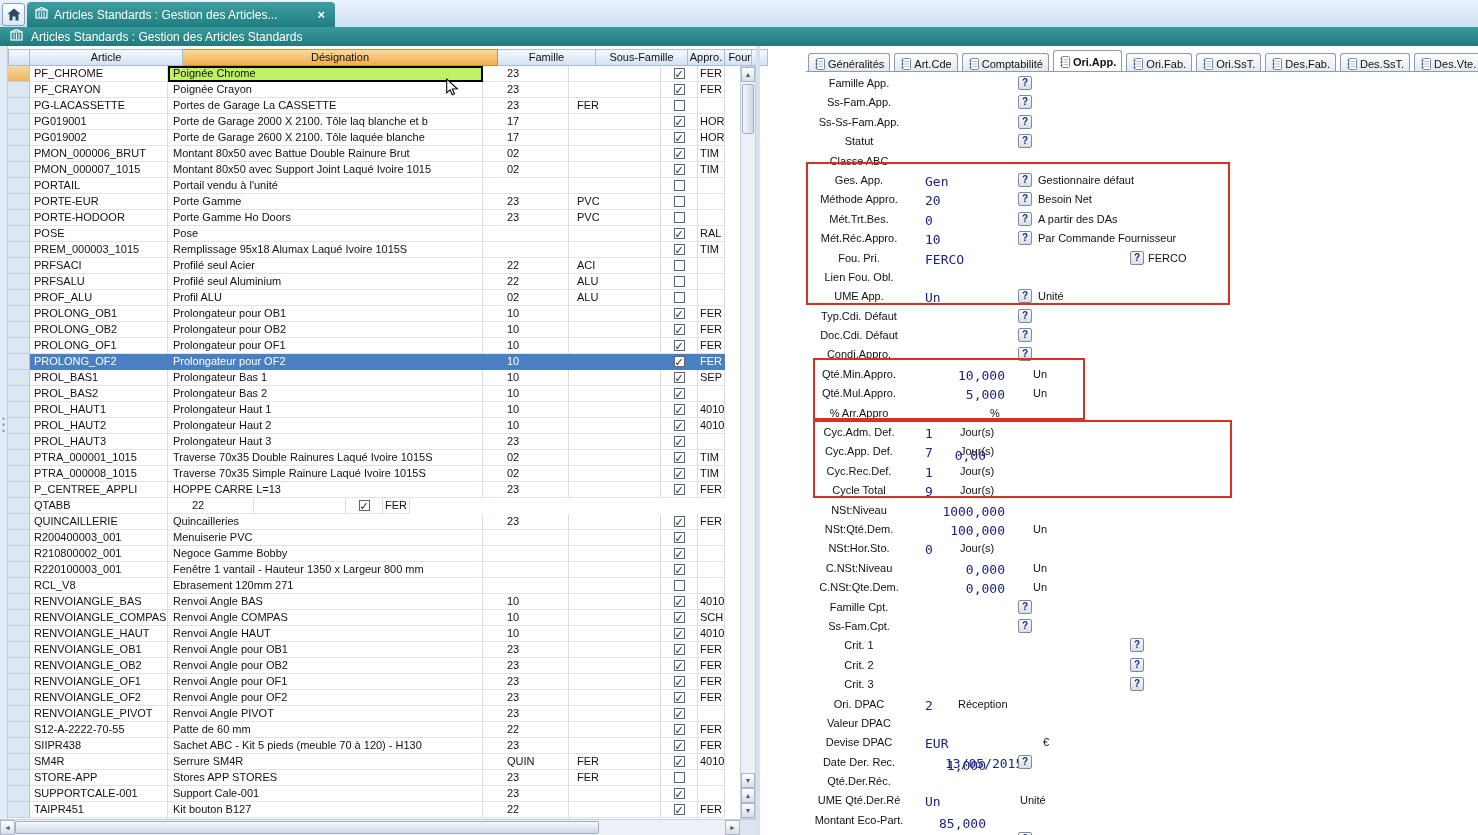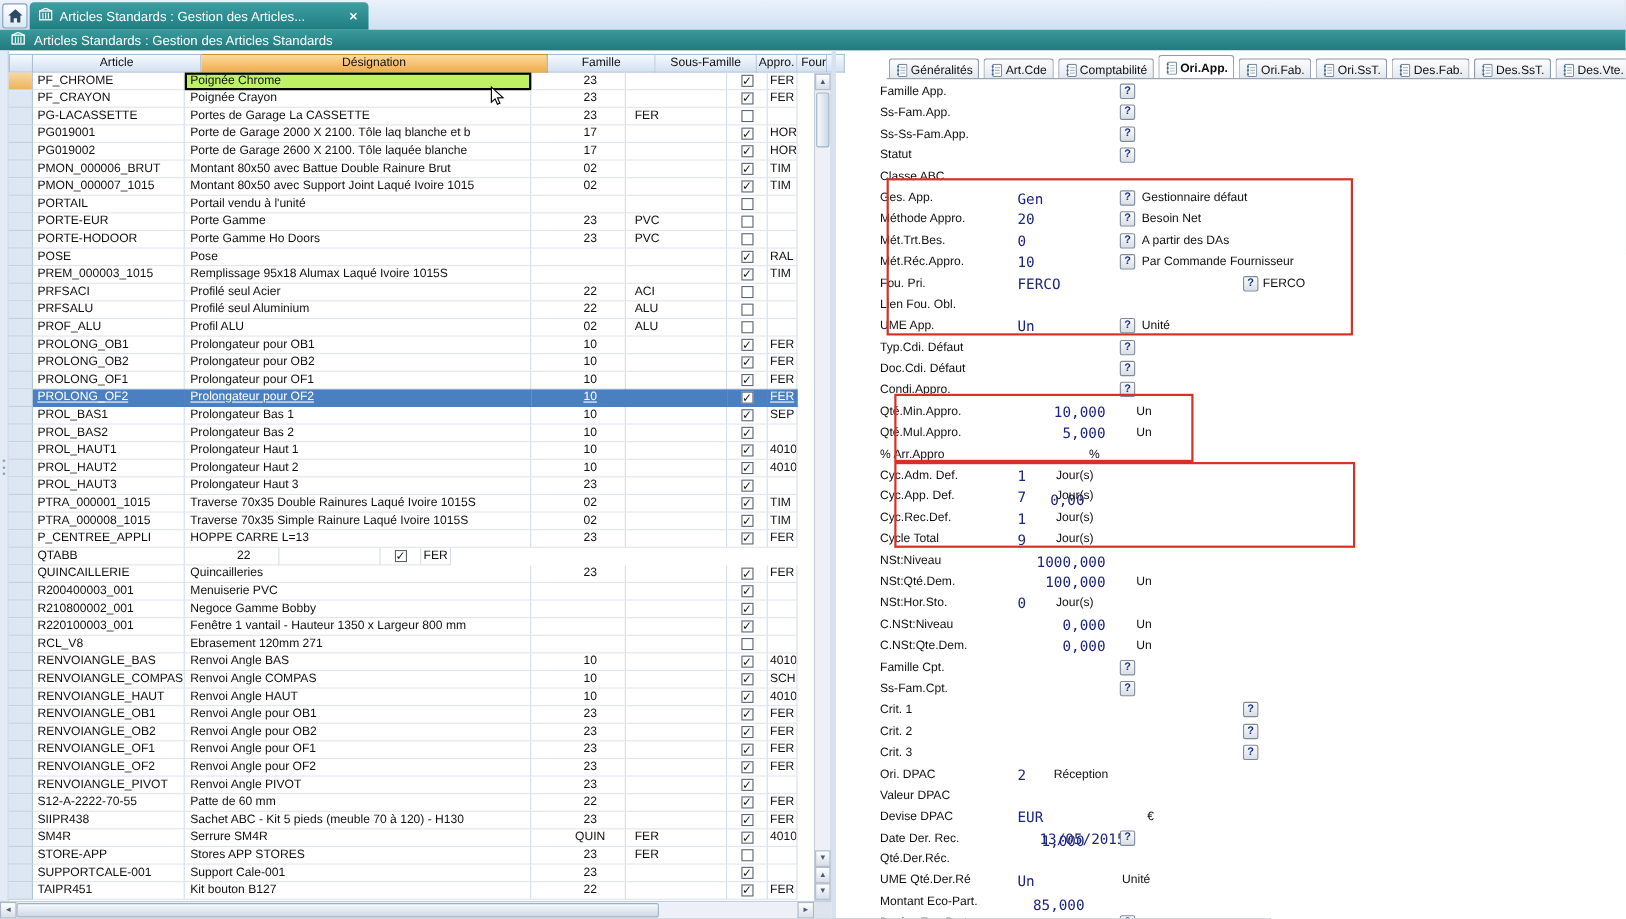--- a/index.html
+++ b/index.html
@@ -44,25 +44,25 @@
   .hcell.hcap{width:16px;cursor:default;}
 
   .gbody{width:732px;}
   .grow{display:flex;height:16px;background:#fff;}
   .cell{border-right:1px solid #d5dde8;border-bottom:1px solid #dfe5ee;font-size:11px;line-height:15px;
         padding:0 2px;white-space:nowrap;overflow:hidden;flex:none;}
   .gut{width:22px;background:#dde7f3;border-right:1px solid #b6c4d8;border-bottom:1px solid #c3cfdf;}
   .gut.first{background:linear-gradient(#f7d9a0,#edb35f);}
   .art{width:138px;padding-left:4px;}
   .des{width:315px;padding-left:5px;}
-  .fam{width:86px;padding-left:24px;text-align:center;}
+  .fam{width:86px;padding-left:24px;}
   .sfa{width:92px;padding-left:8px;}
   .app{width:37px;display:flex;justify-content:center;align-items:center;padding:0;}
   .fou{width:27px;padding-left:2px;}
-  .grow.selected .cell:not(.gut){background:#4a7fc1;color:#fff;border-color:#4a7fc1;text-decoration:underline;}
+  .grow.selected .cell:not(.gut){background:#4a7fc1;color:#fff;border-color:#4a7fc1;}
   .des.focused{outline:2px solid #000;outline-offset:-2px;background:#bef264;}
   .cb{width:11px;height:11px;border:1px solid #5a6570;background:#fff;display:inline-block;position:relative;cursor:pointer;}
   .cb.checked::after{content:"✓";position:absolute;left:0px;top:-2px;font-size:11px;font-weight:bold;color:#222;}
 
   
   .vscroll{position:absolute;left:740px;top:20px;width:16px;height:753px;background:#edf1f7;border:1px solid #c3cfdf;}
   .sbtn{height:15px;background:linear-gradient(#fefefe,#d8dee8);border:1px solid #aab8ca;color:#4a5a6e;
         font-size:7px;text-align:center;line-height:13px;cursor:pointer;}
   .vthumb{position:absolute;left:1px;top:17px;width:12px;height:50px;background:linear-gradient(90deg,#f6f9fc,#cdd8e6);
           border:1px solid #9fb0c4;border-radius:2px;cursor:pointer;}
@@ -81,21 +81,21 @@
   .ptabs{position:absolute;left:6px;top:4px;width:710px;height:22px;white-space:nowrap;overflow:hidden;
          border-bottom:1px solid #8f9bab;padding-left:2px;}
   .ptab{display:inline-flex;align-items:center;gap:3px;padding:1px 5px 0 5px;margin-right:1px;height:19px;
         border:1px solid #8f9bab;border-bottom:none;border-radius:3px 3px 0 0;
         background:linear-gradient(#fdfdfd,#e2e7ee);font-size:11px;vertical-align:bottom;cursor:pointer;}
   .ptab.active{background:#fff;font-weight:bold;height:22px;position:relative;z-index:2;}
   .ptab .picon{display:inline-flex;align-items:center;}
 
   .form{position:absolute;left:0;top:28px;width:718px;}
   .frow{position:relative;height:19.4px;}
-  .flabel{position:absolute;left:0;top:3px;width:118px;text-align:left;color:#111;}
+  .flabel{position:absolute;left:0;top:3px;width:118px;text-align:center;color:#111;}
   .fseg{position:absolute;top:3px;white-space:nowrap;}
   .val{color:#1b2480;font-family:"DejaVu Sans Mono","Liberation Mono",monospace;font-size:13px;}
   .slot-value{left:125px;}
   .slot-date{left:145px;}
   .slot-num-wide{left:125px;width:80px;text-align:right;}
   .slot-num-med{left:125px;width:61px;text-align:right;margin-top:41px;}
   .slot-desc{left:238px;}
   .slot-desc-far{left:348px;}
   .slot-unit{left:233px;}
   .slot-jour{left:160px;}

